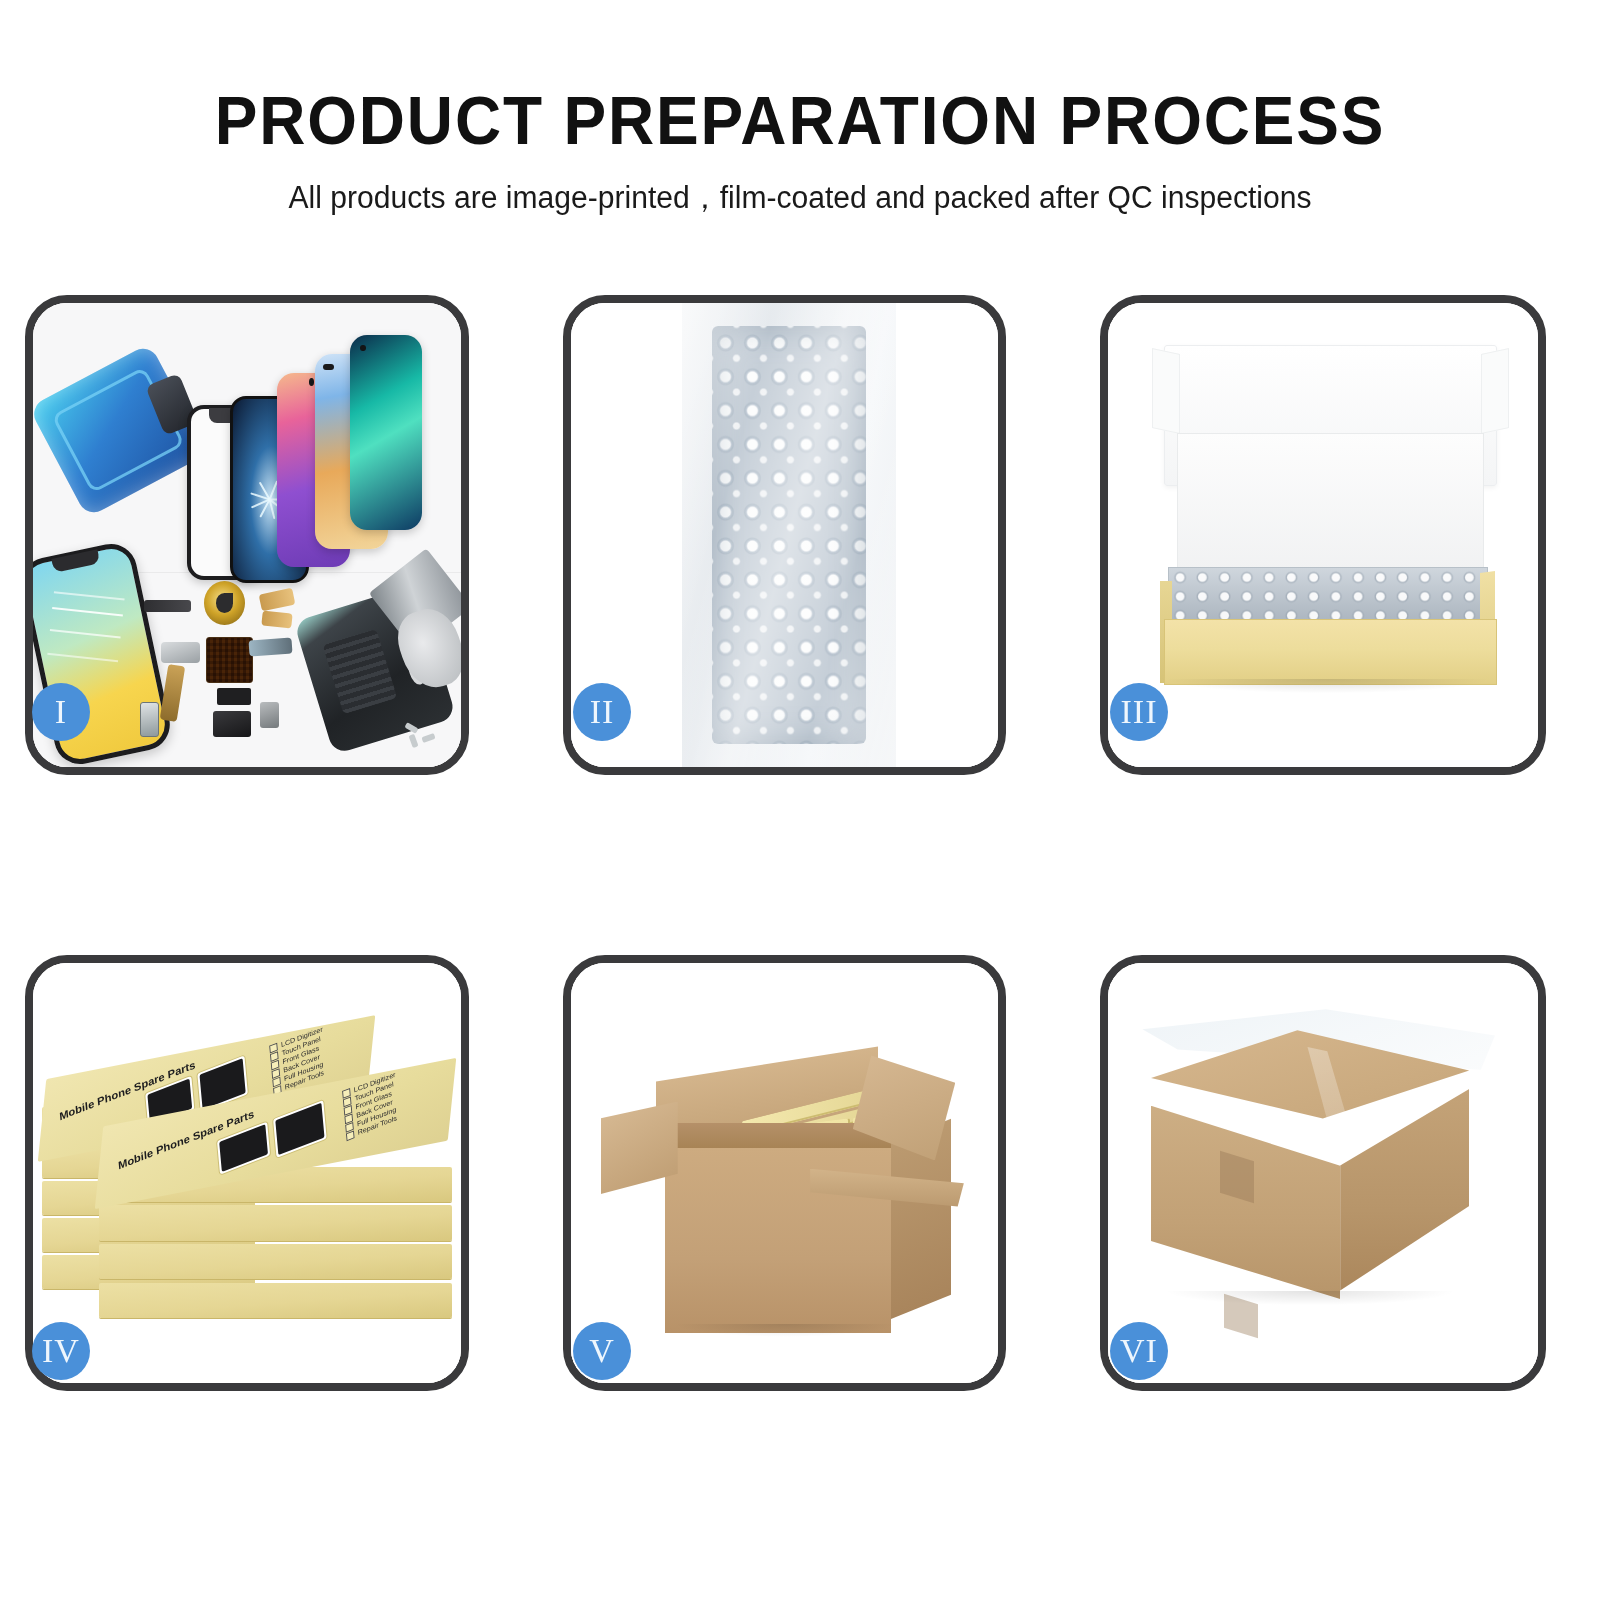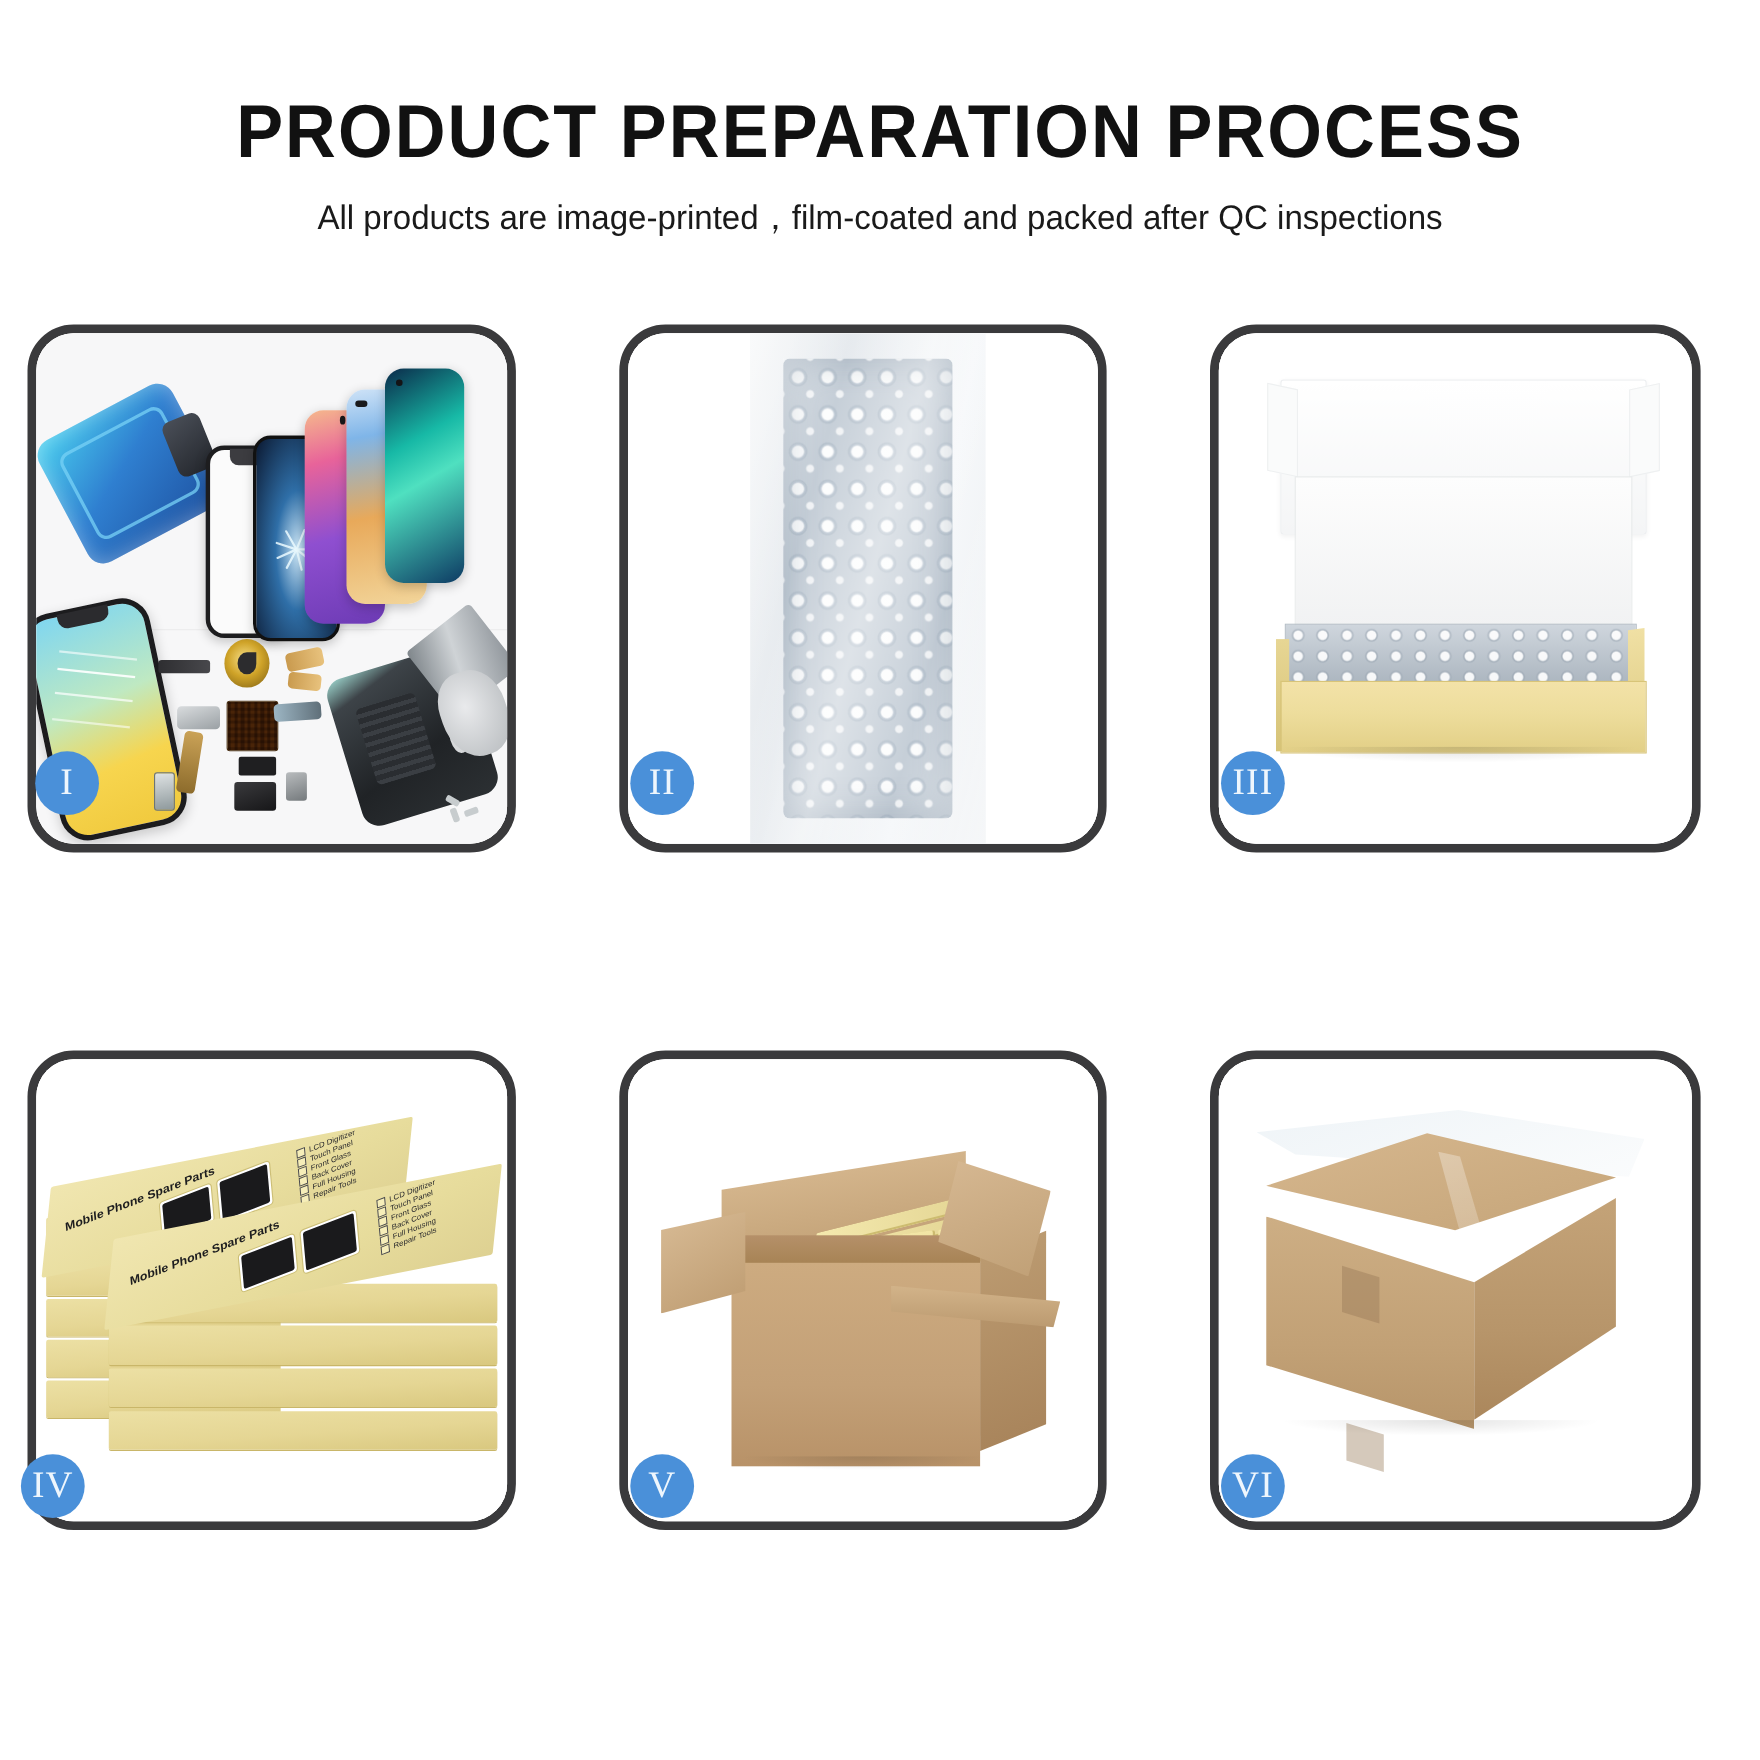--- a/index.html
+++ b/index.html
@@ -56,21 +56,21 @@
   #p1{left:25px;top:295px;width:444px;height:480px;}
   #p2{left:563px;top:295px;width:443px;height:480px;}
   #p3{left:1100px;top:295px;width:446px;height:480px;}
   #p4{left:25px;top:955px;width:444px;height:436px;}
   #p5{left:563px;top:955px;width:443px;height:436px;}
   #p6{left:1100px;top:955px;width:446px;height:436px;}
 
   #b1{left:32px;top:683px;}
   #b2{left:573px;top:683px;}
   #b3{left:1110px;top:683px;}
-  #b4{left:19px;top:1322px;}
+  #b4{left:32px;top:1322px;}
   #b5{left:573px;top:1322px;}
   #b6{left:1110px;top:1322px;}
 
   
   .p1bg{position:absolute;inset:0;background:#f7f7f8;}
   .p1bg::after{content:"";position:absolute;left:0;right:0;top:58%;height:1px;background:rgba(0,0,0,.05);}
   
   .adh{
     position:absolute;left:4%;top:14%;width:32%;height:27%;
     background:linear-gradient(150deg,#49d0ef 0%,#2f7fd0 45%,#1d4f9e 100%);

